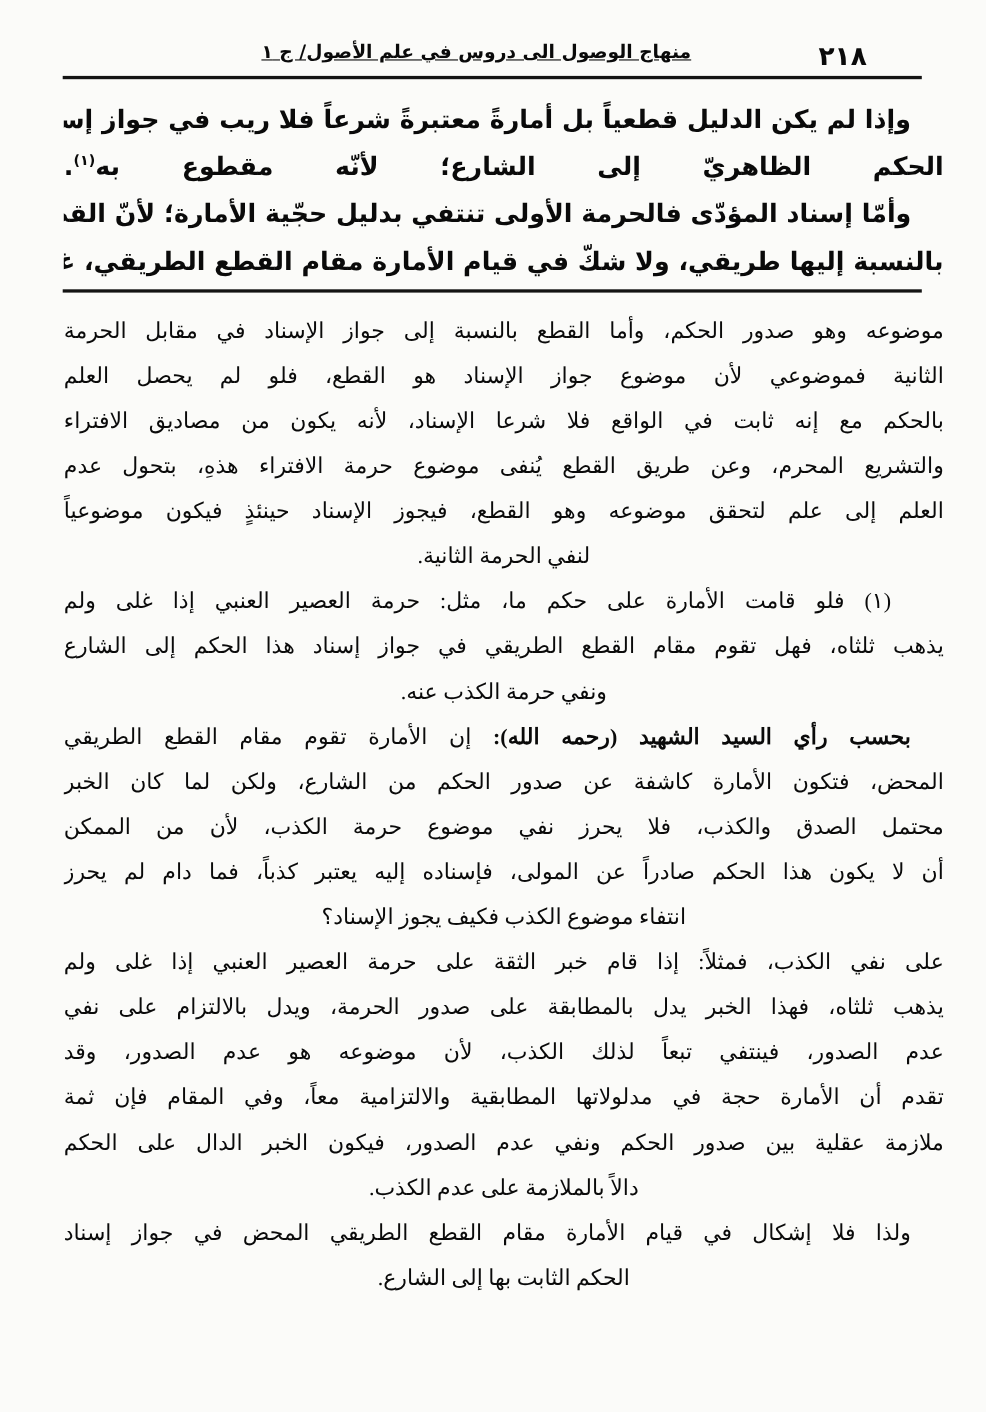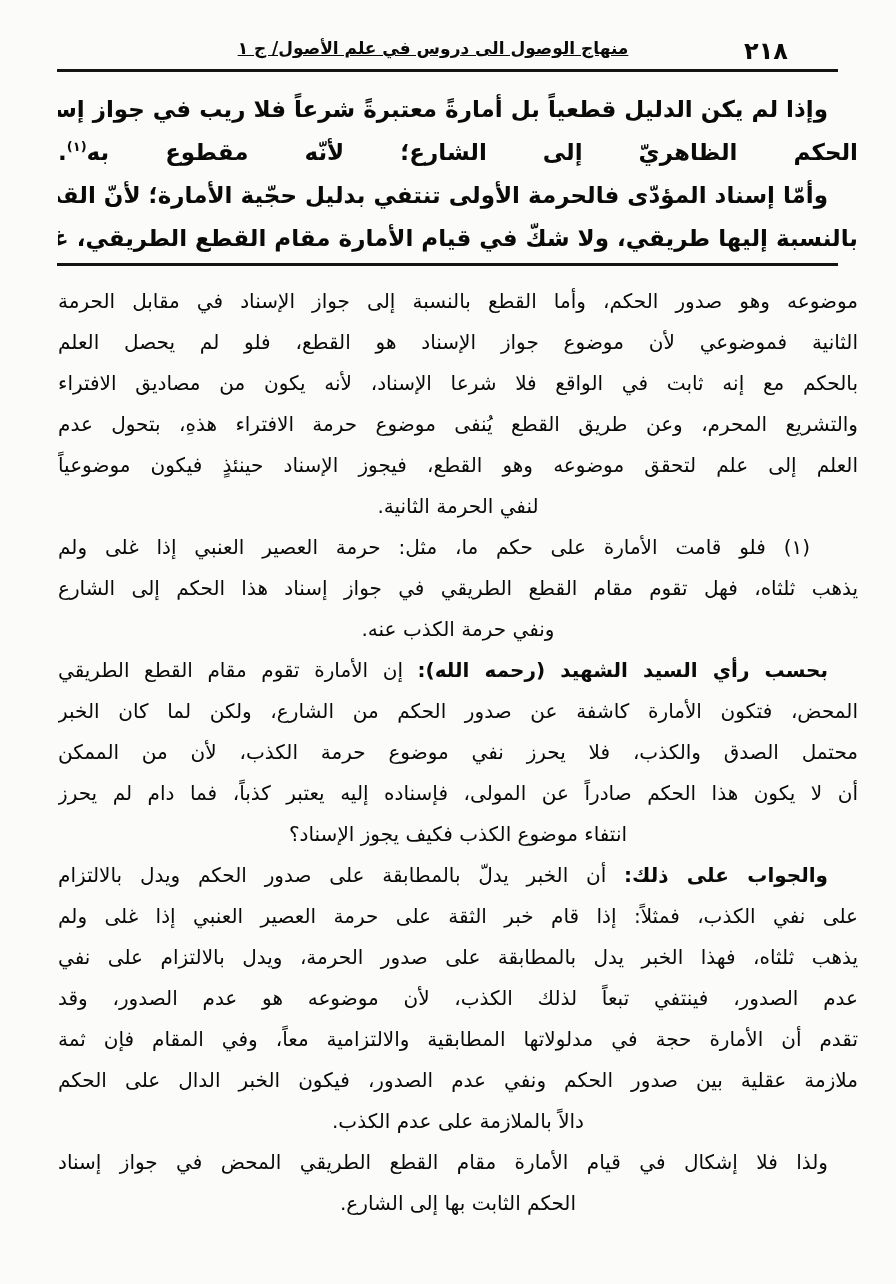--- a/index.html
+++ b/index.html
@@ -82,20 +82,21 @@
   }
   .footnotes .line {
     height: 41px;
     line-height: 41px;
     font-size: 20px;
     font-weight: 400;
     text-align: justify;
     text-align-last: justify;
     overflow: hidden;
     white-space: nowrap;
+    font-family: Liberation Serif, serif;
   }
   
   .indent     { padding-right: 30px; }
   .indent-lg  { padding-right: 48px; }
   .center {
     text-align: center !important;
     text-align-last: center !important;
   }
   .lead-bold { font-weight: 700; }
   .fn-sup {
@@ -130,21 +131,20 @@
     <div class="line">العلم إلى علم لتحقق موضوعه وهو القطع، فيجوز الإسناد حينئذٍ فيكون موضوعياً</div>
     <div class="line center">لنفي الحرمة الثانية.</div>
     <div class="line indent-lg">(١) فلو قامت الأمارة على حكم ما، مثل: حرمة العصير العنبي إذا غلى ولم</div>
     <div class="line">يذهب ثلثاه، فهل تقوم مقام القطع الطريقي في جواز إسناد هذا الحكم إلى الشارع</div>
     <div class="line center">ونفي حرمة الكذب عنه.</div>
     <div class="line indent"><span class="lead-bold">بحسب رأي السيد الشهيد (رحمه الله):</span><span> إن الأمارة تقوم مقام القطع الطريقي</span></div>
     <div class="line">المحض، فتكون الأمارة كاشفة عن صدور الحكم من الشارع، ولكن لما كان الخبر</div>
     <div class="line">محتمل الصدق والكذب، فلا يحرز نفي موضوع حرمة الكذب، لأن من الممكن</div>
     <div class="line">أن لا يكون هذا الحكم صادراً عن المولى، فإسناده إليه يعتبر كذباً، فما دام لم يحرز</div>
     <div class="line center">انتفاء موضوع الكذب فكيف يجوز الإسناد؟</div>
-    <div class="line indent"><span class="lead-bold">والجواب على ذلك:</span><span> أن الخبر يدلّ بالمطابقة على صدور الحكم ويدل بالالتزام</span></div>
     <div class="line">على نفي الكذب، فمثلاً: إذا قام خبر الثقة على حرمة العصير العنبي إذا غلى ولم</div>
     <div class="line">يذهب ثلثاه، فهذا الخبر يدل بالمطابقة على صدور الحرمة، ويدل بالالتزام على نفي</div>
     <div class="line">عدم الصدور، فينتفي تبعاً لذلك الكذب، لأن موضوعه هو عدم الصدور، وقد</div>
     <div class="line">تقدم أن الأمارة حجة في مدلولاتها المطابقية والالتزامية معاً، وفي المقام فإن ثمة</div>
     <div class="line">ملازمة عقلية بين صدور الحكم ونفي عدم الصدور، فيكون الخبر الدال على الحكم</div>
     <div class="line center">دالاً بالملازمة على عدم الكذب.</div>
     <div class="line indent">ولذا فلا إشكال في قيام الأمارة مقام القطع الطريقي المحض في جواز إسناد</div>
     <div class="line center">الحكم الثابت بها إلى الشارع.</div>
   </div>
 

